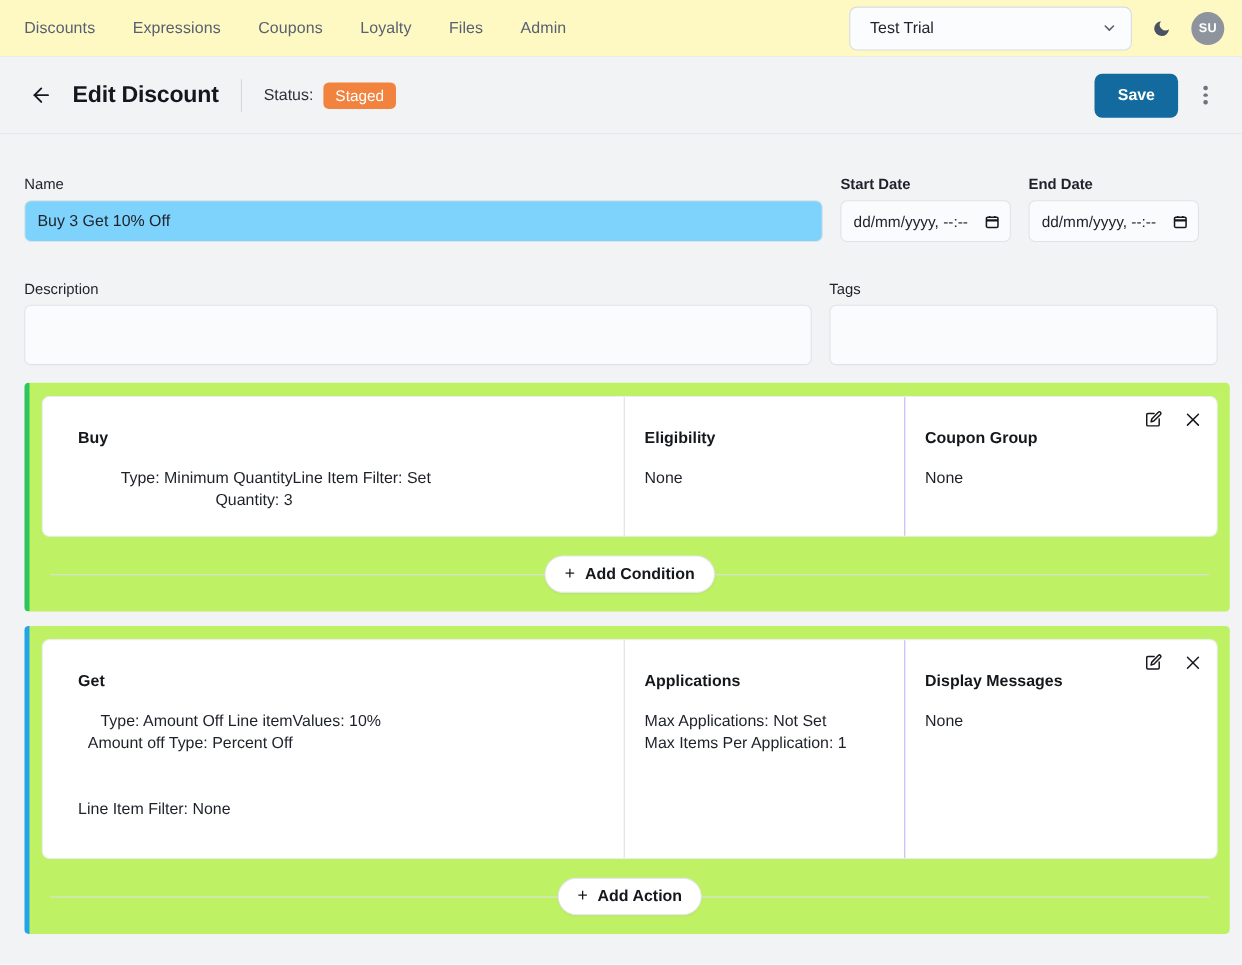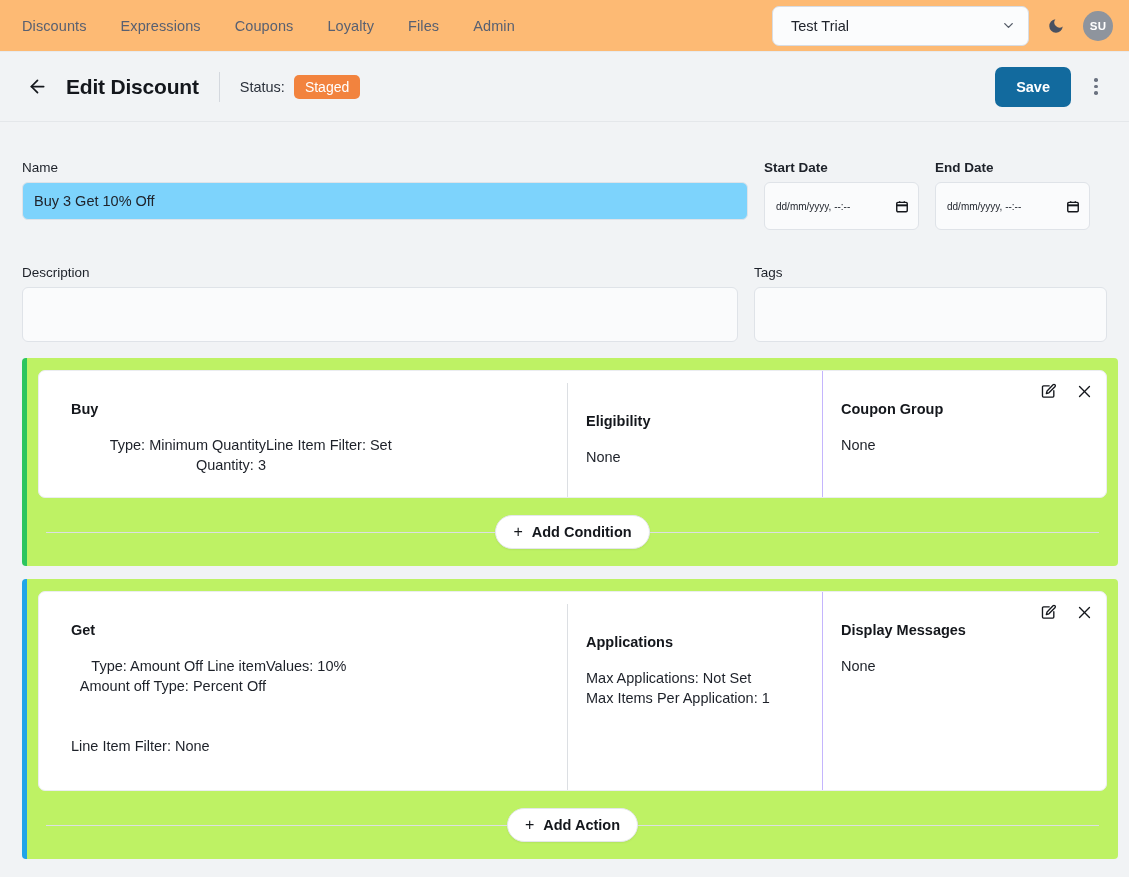--- a/index.html
+++ b/index.html
@@ -7,21 +7,21 @@
     margin: 0; padding: 0;
     width: 1129px; height: 877px;
     background: #ffffff;
     font-family: "Liberation Sans", sans-serif;
     -webkit-font-smoothing: antialiased;
   }
   .page { width: 1129px; height: 877px; position: relative; overflow: hidden; background:#f1f3f5; }
 
   
   .topnav {
-    height: 52px; background: #fdba74;
+    height: 52px; background: #fef9c3;
     display: flex; align-items: center;
     padding: 0 16px 0 22px;
     border-bottom: 1px solid #e7eaee;
   }
   .nav-items { display: flex; align-items: center; gap: 34px; }
   .nav-item {
     font-size: 14.5px; color: #586071; letter-spacing: .1px;
     cursor: pointer; white-space: nowrap;
   }
   .nav-right { margin-left: auto; display: flex; align-items: center; gap: 14px; }
@@ -86,26 +86,26 @@
   .label.b { font-weight: 700; }
   .input {
     height: 38px; width: 100%;
     border: 1px solid #dfe3e8; border-radius: 6px;
     background: #7dd3fc; color: #20242c;
     font-size: 14.5px; font-family: inherit;
     padding: 0 11px;
     outline: none;
   }
   .date-input {
-    height: 48px; width: 100%;
+    height: 38px; width: 100%;
     border: 1px solid #dfe3e8; border-radius: 6px;
     background: #fafbfc;
     display: flex; align-items: center;
     padding: 0 9px 0 11px;
-    font-size: 10px; color: #1d2129;
+    font-size: 14px; color: #1d2129;
     cursor: text;
   }
   .date-input .cal { margin-left: auto; display:flex; color:#14171c; }
   .textarea {
     height: 55px; width: 100%;
     border: 1px solid #dfe3e8; border-radius: 6px;
     background: #fafbfc;
     resize: none; outline: none;
     font-size: 14.5px; font-family: inherit;
     padding: 8px 11px; color:#20242c;
@@ -132,21 +132,21 @@
     display: flex;
   }
   .card-actions {
     position: absolute; top: 10px; right: 12px;
     display: flex; align-items: center; gap: 16px;
   }
   .icon-btn { width: 20px; height: 20px; display:flex; align-items:center; justify-content:center; cursor:pointer; color:#14171c; }
 
   .col { padding: 30px 0 22px 32px; }
   .col.c1 { width: 528px; padding-left: 32px; }
-  .col.c2 { width: 255px; border-left: 1px solid #dcdfe3; padding-left: 18px; margin-top: 12px; }
+  .col.c2 { width: 255px; border-left: 1px solid #dcdfe3; padding-left: 18px; }
   .col.c3 { width: 272px; border-left: 1px solid #c4b5fd; padding-left: 18px; }
   .card.tall .col { padding-bottom: 34px; }
 
   .col-title { font-size: 14.5px; font-weight: 700; color: #14171c; margin-bottom: 18px; }
   .kv { font-size: 14.5px; color: #1d2129; line-height: 20px; }
   .kv-grid { display: flex; text-align: right; }
   .kv-left { width: 195px; }
   .kv-right { }
   .kv-gap { height: 40px; }
 

